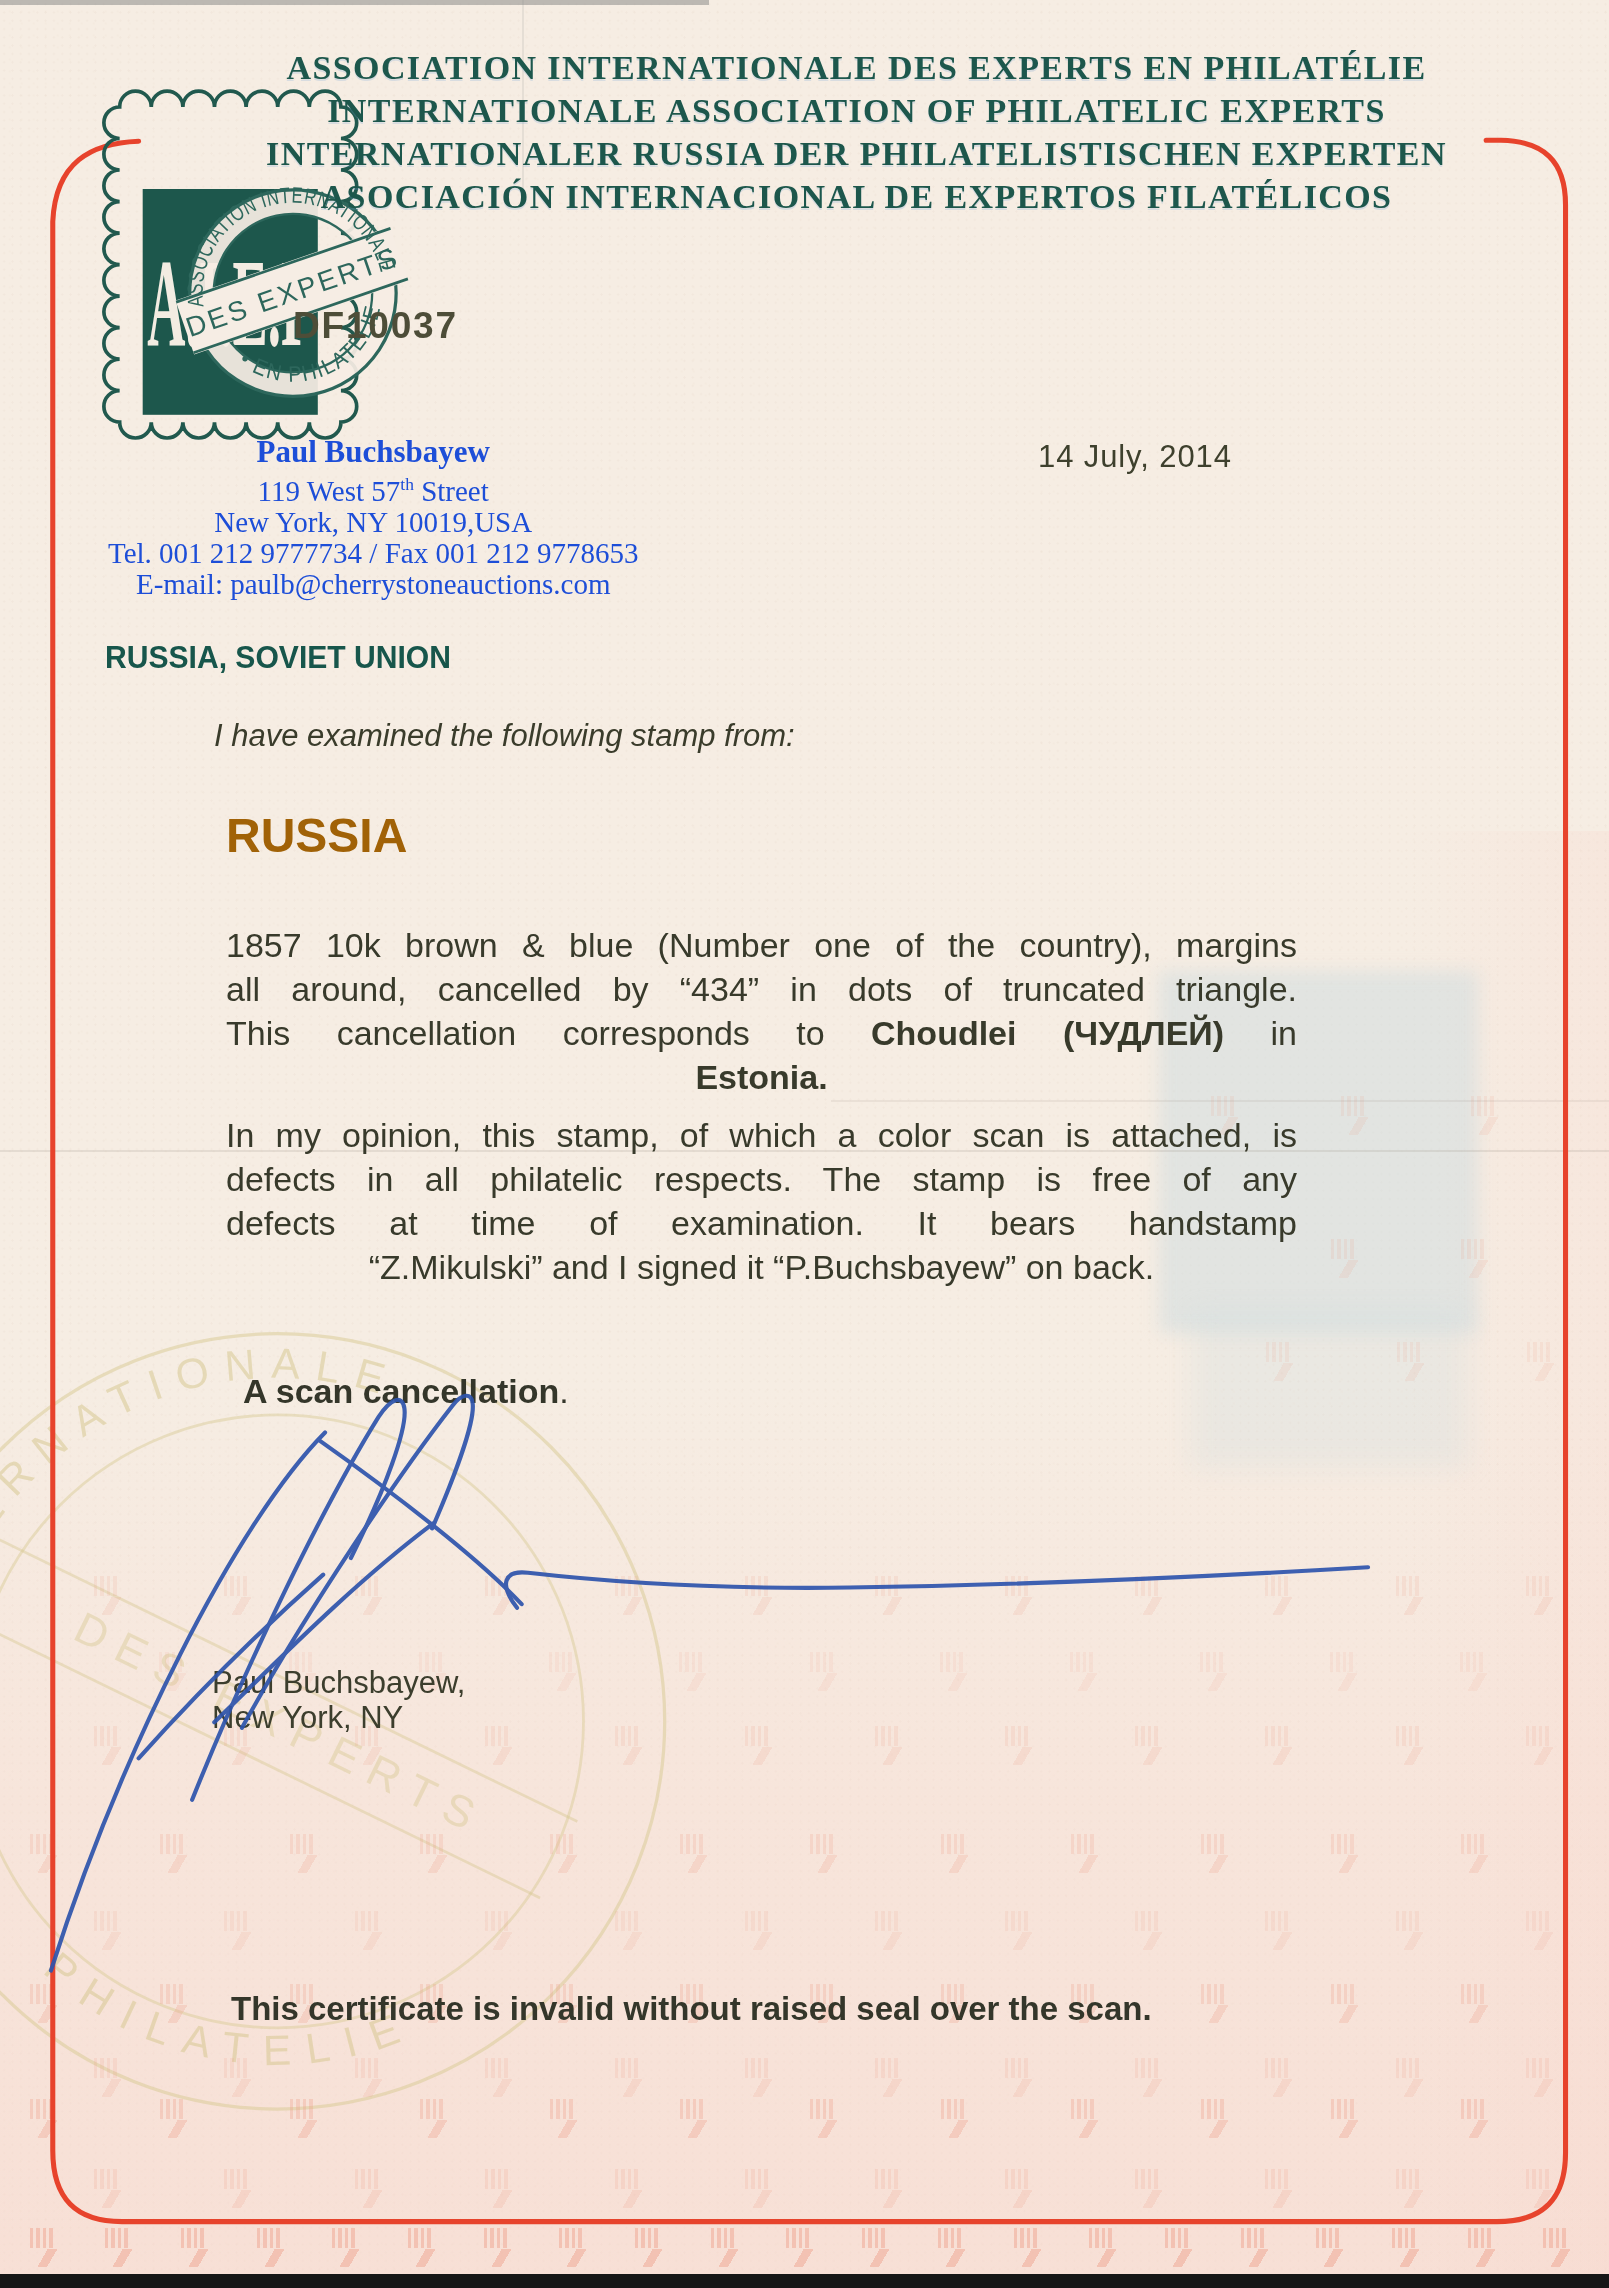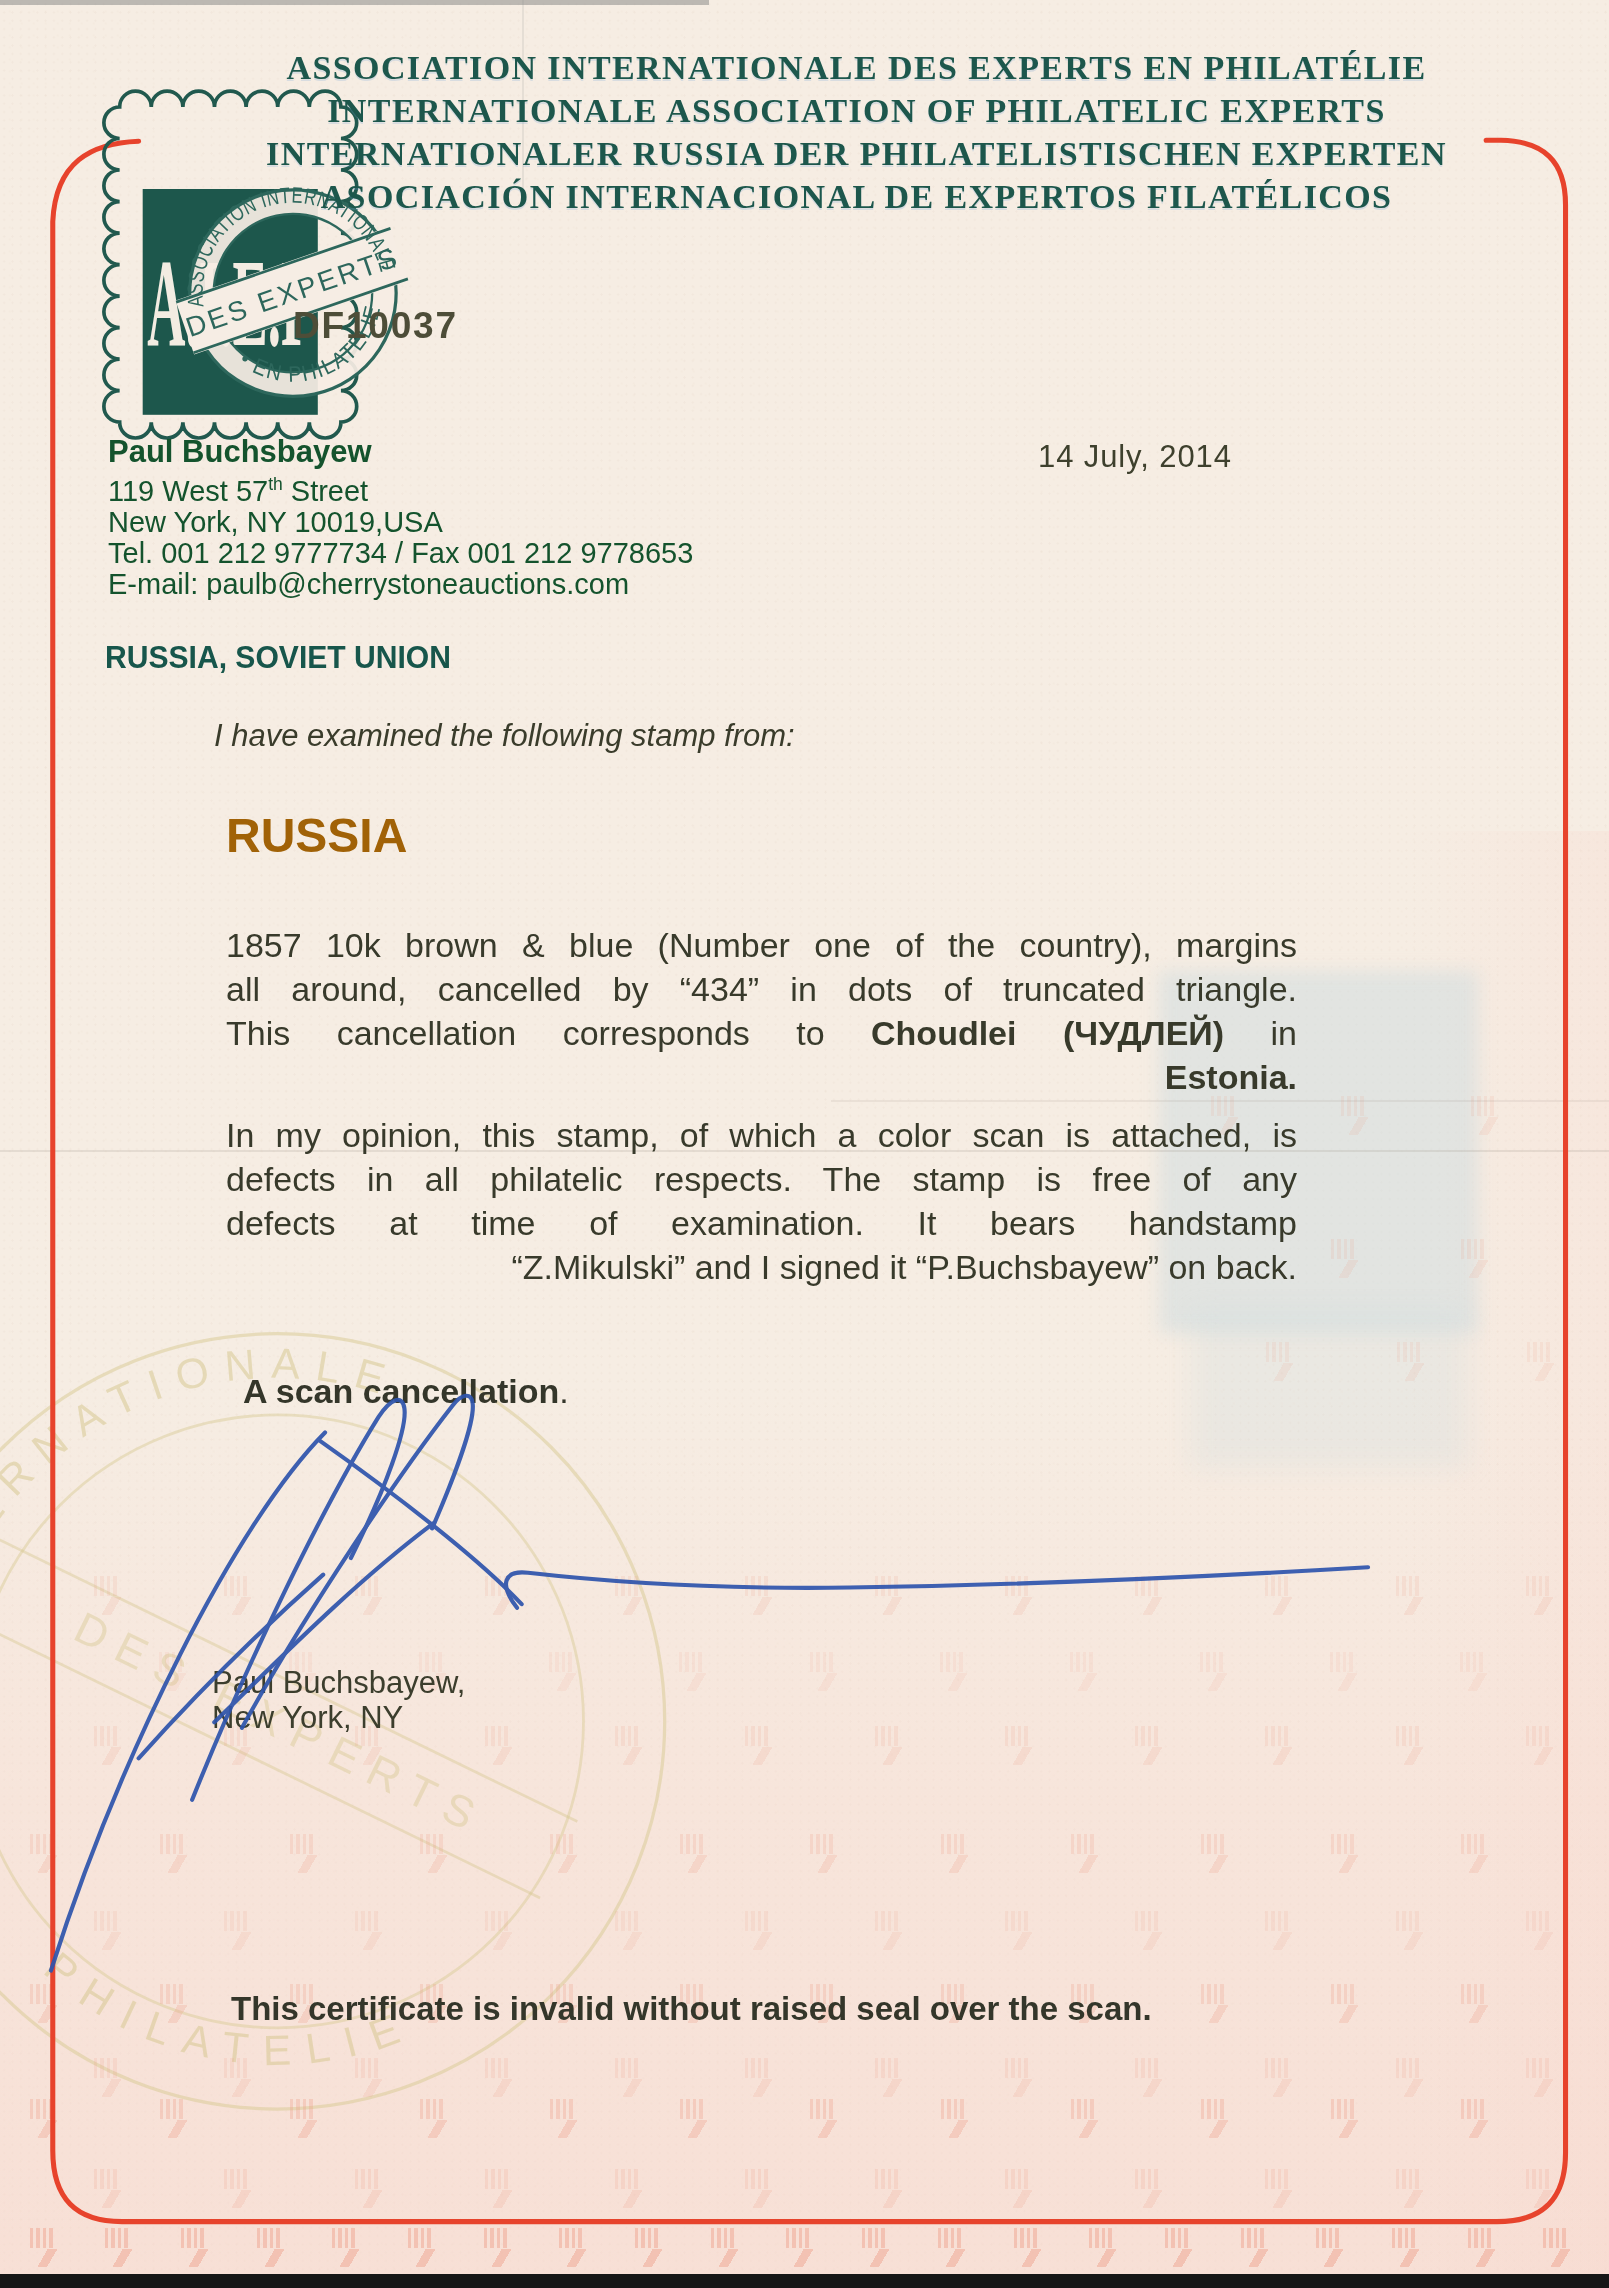--- a/index.html
+++ b/index.html
@@ -22,32 +22,32 @@
   .crease-v{background:rgba(140,140,140,0.16);width:1.8px;}
   .topsliver{left:0;top:0;width:709px;height:4.6px;background:#8d8d8b;opacity:0.55;}
   .blackstrip{left:0;top:2274px;width:1610px;height:14.8px;background:#161616;}
 
   .header-block{left:208px;top:46px;width:1297px;text-align:center;
        font-family:"Liberation Serif", serif;font-weight:bold;font-size:34px;line-height:43px;
        color:#1d574c;letter-spacing:1.4px;
        text-shadow:0 1.8px 0 rgba(110,160,215,0.22);}
   .cert-no{left:293px;top:305px;font-size:37px;font-weight:bold;letter-spacing:1.8px;color:#4d4d38;}
 
-  .contact{left:108px;top:434px;font-family:Liberation Sans, sans-serif;color:#14532d;font-size:29px;line-height:31px;}
+  .contact{left:108px;top:434px;font-family:Liberation Serif, serif;color:#1d4ed8;font-size:29px;line-height:31px;text-align:center;}
   .contact .name{font-weight:bold;font-size:31px;line-height:35px;}
   .contact sup{font-size:17.5px;}
   .date{left:1038px;top:439px;font-size:31px;color:#3e402d;letter-spacing:0.9px;}
 
   .subject{left:105px;top:639px;font-weight:bold;font-size:32px;color:#17564b;transform:scaleX(0.94);transform-origin:left;}
   .intro{left:214px;top:718px;font-style:italic;font-size:31px;color:#3a3c2b;}
   .country-title{left:226px;top:808px;font-weight:bold;font-size:48px;color:#a16207;}
 
   .para{left:226px;width:1071px;font-size:34px;line-height:44px;color:#383a2b;}
   .pline{text-align:justify;text-align-last:justify;}
-  .pline-last{text-align:right;}
+  .pline-last{text-align:center;}
   .para b{font-weight:bold;}
 
   .conclusion{left:243px;top:1372px;font-size:34px;color:#34362a;}
   .conclusion .c-bold{font-weight:bold;}
   .signer{left:212px;top:1665px;font-size:31px;line-height:35px;color:#3c3e2d;}
   .footer-line{left:231px;top:1990px;font-weight:bold;font-size:33px;color:#34362a;}
 
   .wm{position:absolute;width:31px;height:42px;pointer-events:none;}
   .wm::before{content:"";position:absolute;left:1.8px;top:1.8px;width:25px;height:20px;
        background:repeating-linear-gradient(90deg,#ee9b85 0 3.2px,transparent 3.2px 6.5px);}

